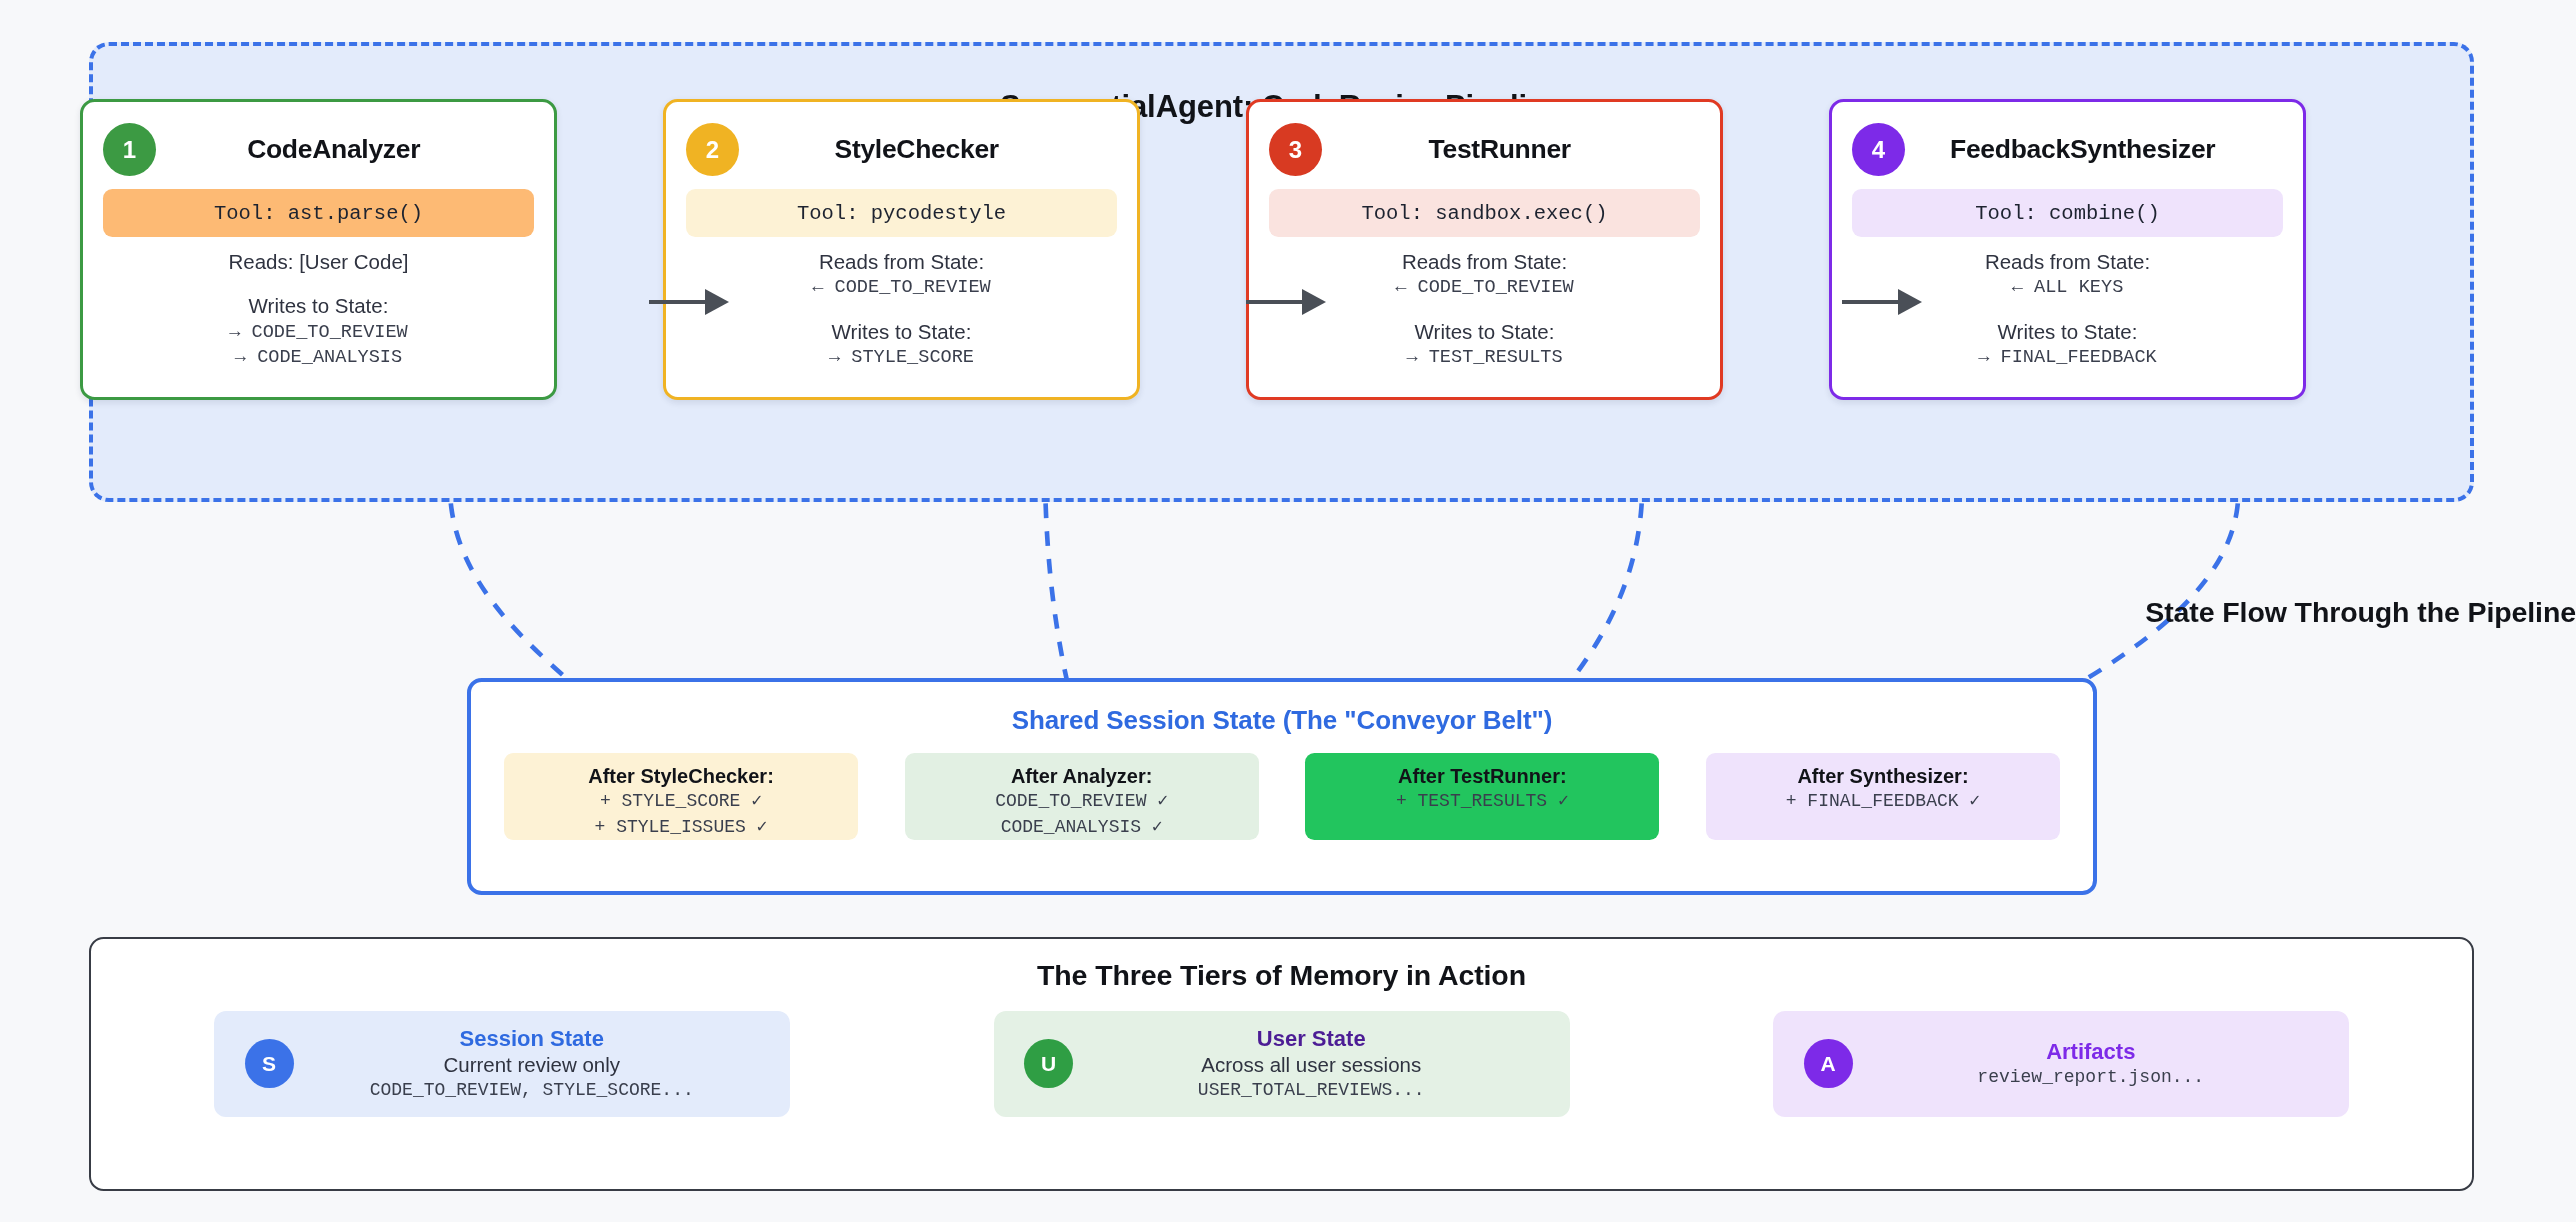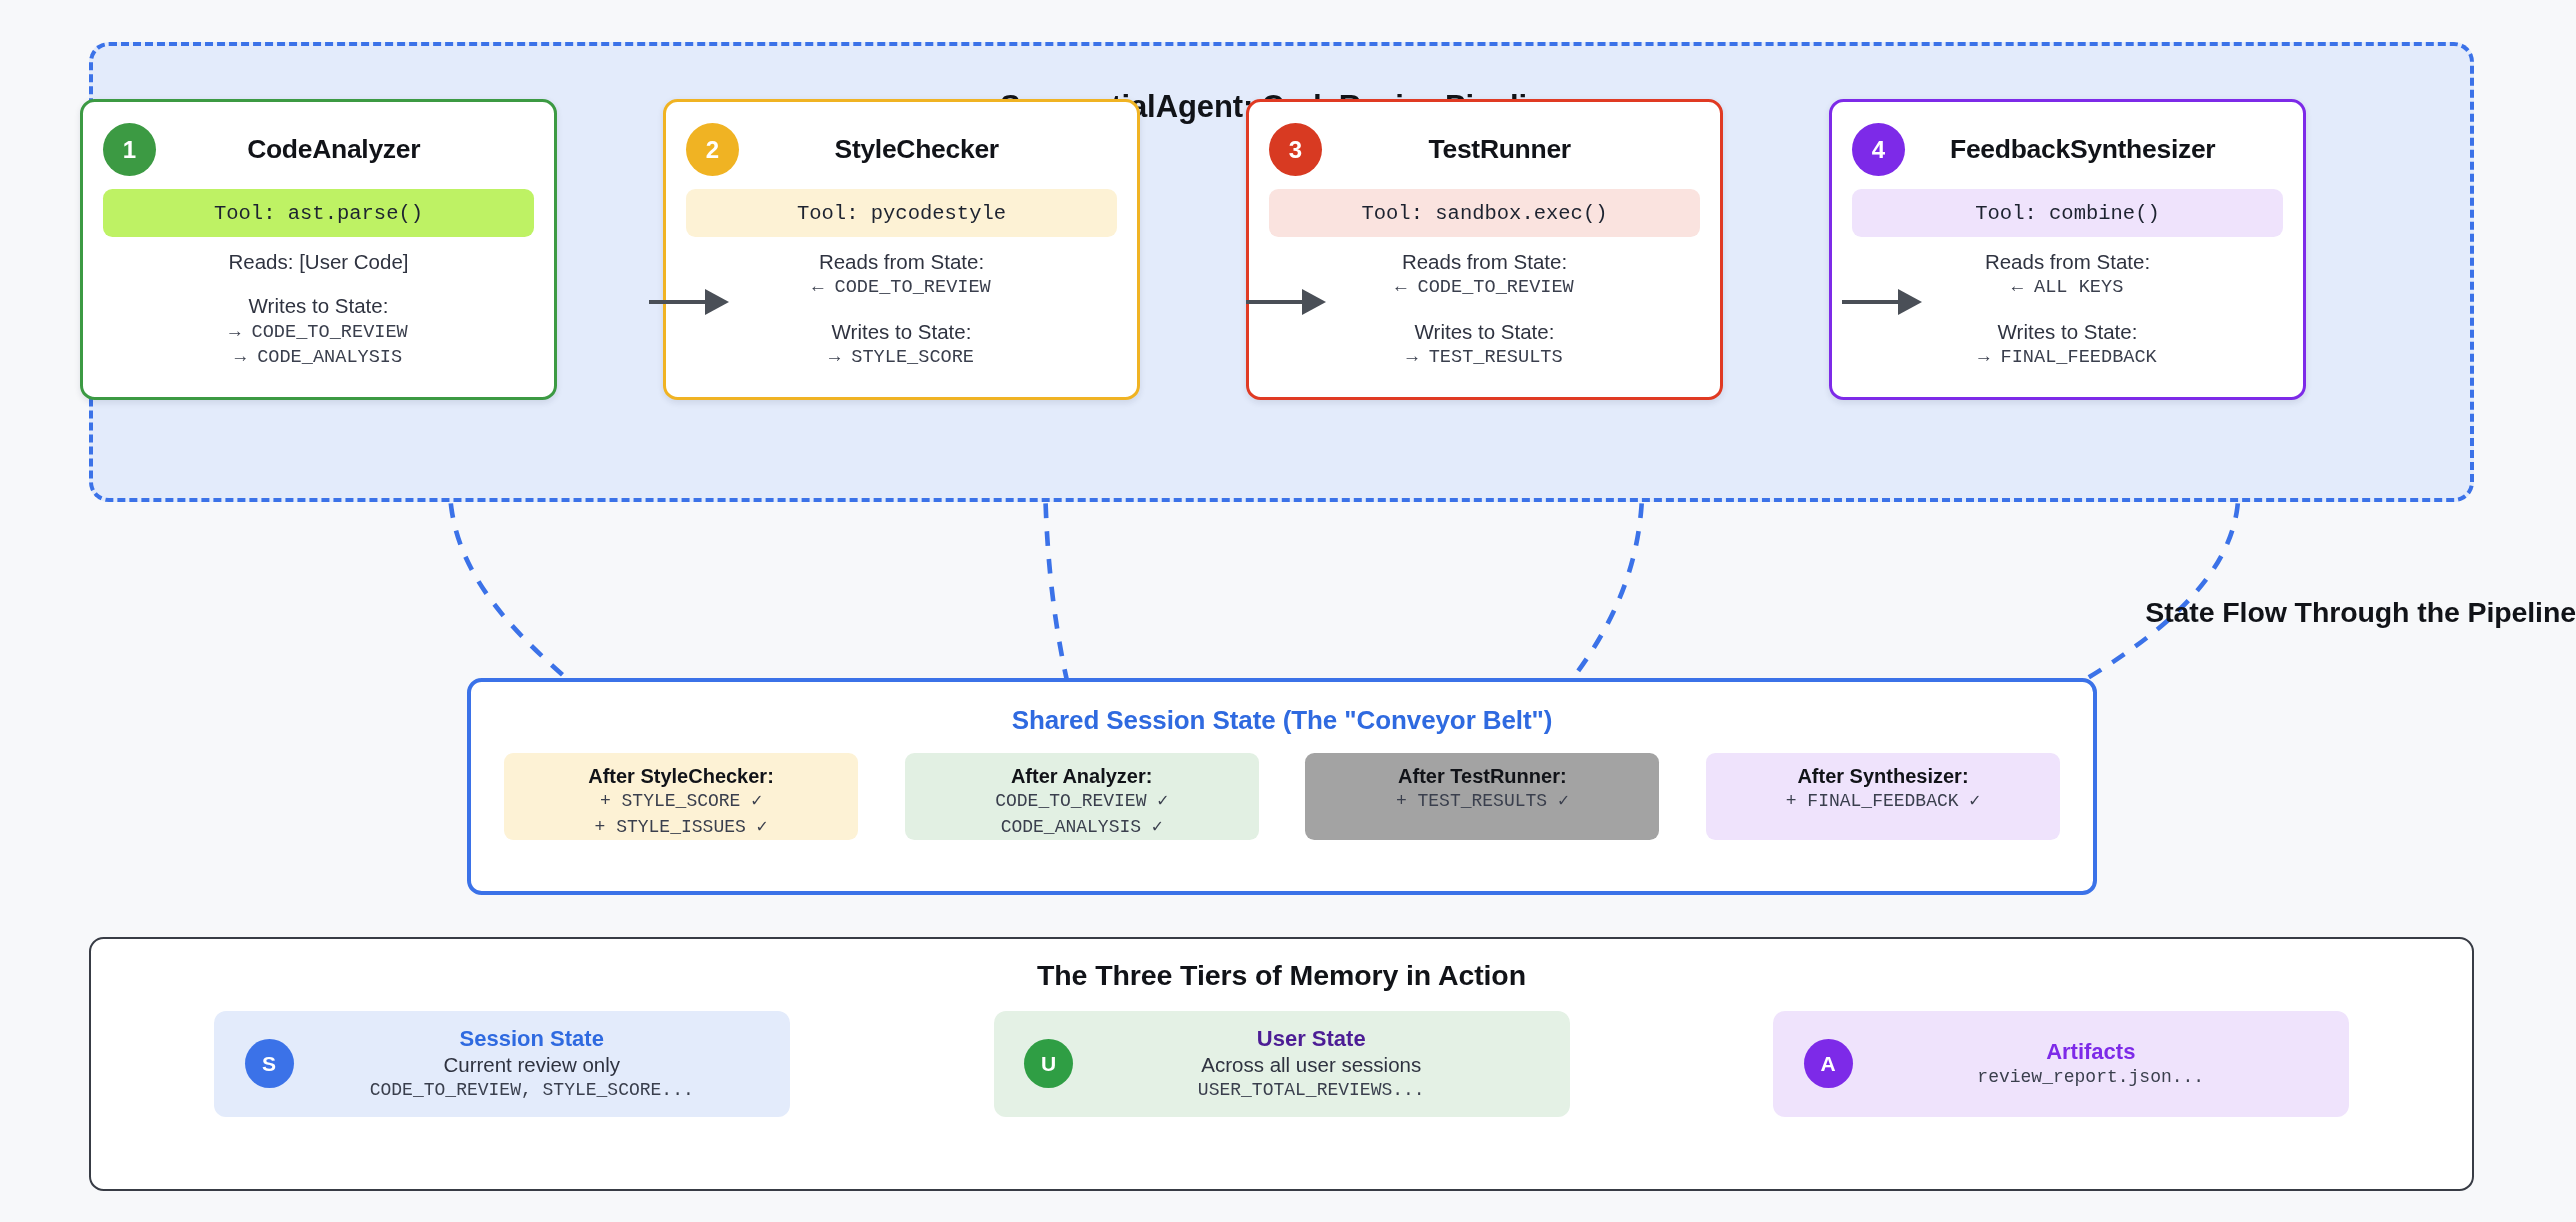--- a/index.html
+++ b/index.html
@@ -106,21 +106,21 @@
     font-size: 18.6px;
     color: #3a3f4d;
     line-height: 1.38;
     white-space: pre;
   }
   .gap { height: 17px; }
 
   
   .c-green  { border-color: #3c9a43; }
   .c-green  .badge { background: #3c9a43; }
-  .c-green  .tool-chip { background: #bef264; }
+  .c-green  .tool-chip { background: #fdba74; }
   .c-amber  { border-color: #f0b323; }
   .c-amber  .badge { background: #f0b323; }
   .c-amber  .tool-chip { background: #fdf2d5; }
   .c-red    { border-color: #e03a23; }
   .c-red    .badge { background: #d83a22; }
   .c-red    .tool-chip { background: #fae3df; }
   .c-purple { border-color: #7d2ae8; }
   .c-purple .badge { background: #7d2ae8; }
   .c-purple .tool-chip { background: #efe3fc; }
 
@@ -198,21 +198,21 @@
     line-height: 1.3;
   }
   .state-chip .m {
     font-family: "Liberation Mono", monospace;
     font-size: 18px;
     color: #3a3f4d;
     line-height: 1.42;
   }
   .s-green  { background: #e2f0e3; }
   .s-amber  { background: #fdf2d5; }
-  .s-red    { background: #a3a3a3; }
+  .s-red    { background: #22c55e; }
   .s-purple { background: #efe3fc; }
 
   
   .connectors {
     position: absolute;
     left: 0; top: 0;
     width: 2576px; height: 1222px;
     pointer-events: none;
   }
 

